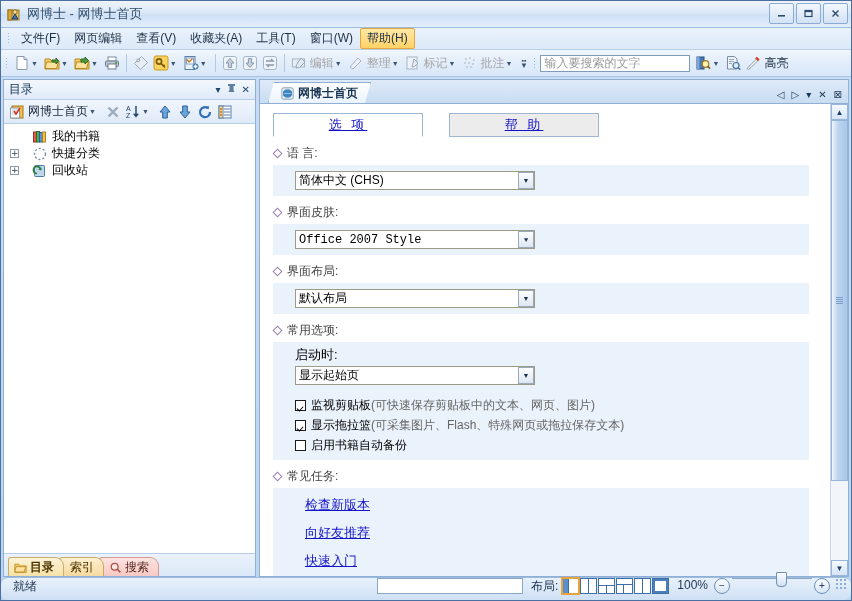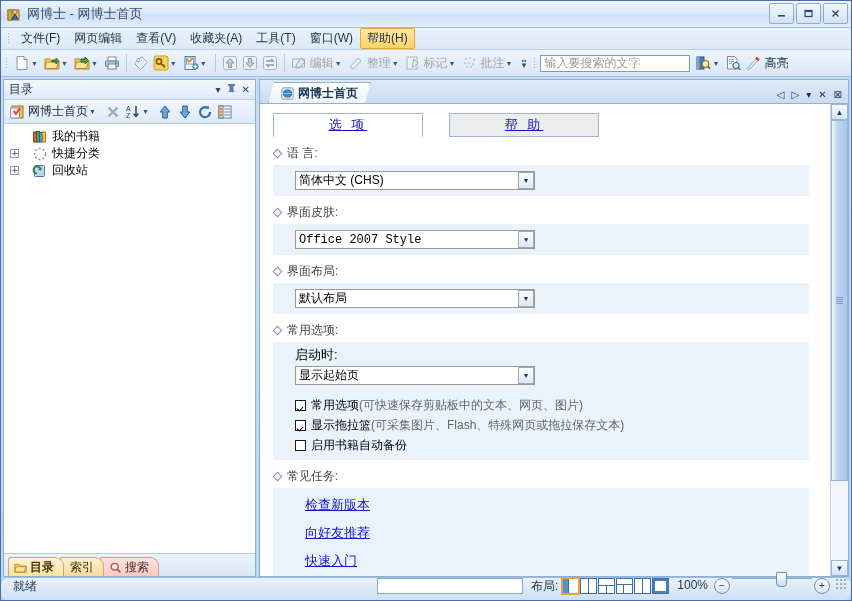--- a/index.html
+++ b/index.html
@@ -736,21 +736,21 @@
           </div>
           <div class="sect-body" style="padding-top:4px;">
             <div class="sub-label">启动时:</div>
             <div class="sel-ctl">
               <span>显示起始页</span>
               <span class="arrow">▼</span>
             </div>
             <div style="height:9px;"></div>
             <div class="ckrow">
               <span class="ckbox on"></span>
-              <span class="ck-main">常用选项</span>
+              <span class="ck-main">监视剪贴板</span>
               <span class="ck-note">(可快速保存剪贴板中的文本、网页、图片)</span>
             </div>
             <div class="ckrow">
               <span class="ckbox on"></span>
               <span class="ck-main">显示拖拉篮</span>
               <span class="ck-note">(可采集图片、Flash、特殊网页或拖拉保存文本)</span>
             </div>
             <div class="ckrow">
               <span class="ckbox"></span>
               <span class="ck-main">启用书籍自动备份</span>

